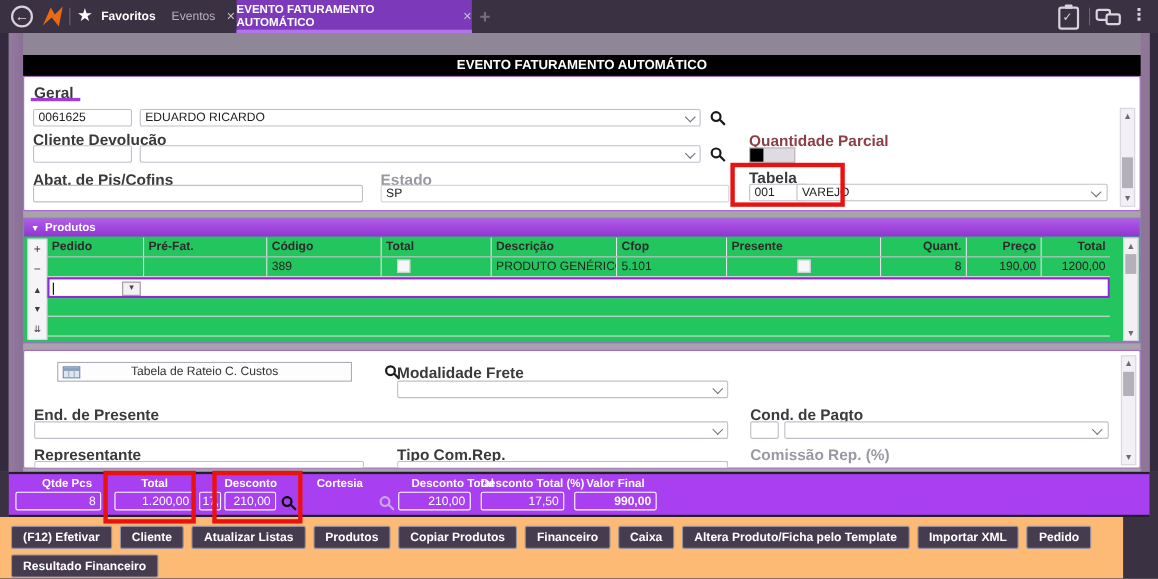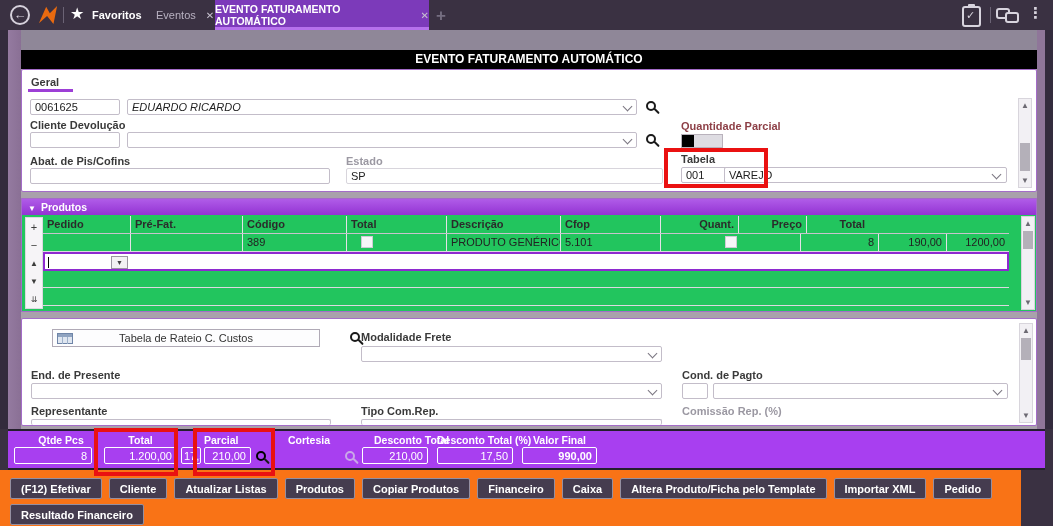--- a/index.html
+++ b/index.html
@@ -37,21 +37,21 @@
   .strip-left { position:absolute; left:8px; top:30px; width:13px; height:399px; background:linear-gradient(90deg,#947aa0,#8a7095); }
   .strip-right { position:absolute; left:1037px; top:30px; width:8px; height:399px; background:#8f7699; }
   .band-top { position:absolute; left:8px; top:30px; width:1037px; height:20px; background:#8f8798; }
 
   .title-bar { position:absolute; left:21px; top:50px; width:1016px; height:19px; background:#000000; color:#ffffff; font-size:12px; font-weight:bold; text-align:center; line-height:19px; }
 
   .panel { position:absolute; left:21px; width:1016px; background:#ffffff; border:1px solid #a46cc8; border-radius:2px; }
   .p-geral { top:69px; height:123px; }
   .p-lower { top:318px; height:108px; }
 
-  .lbl { position:absolute; font-size:11px; font-weight:600; color:#3a3a3a; white-space:nowrap; }
+  .lbl { position:absolute; font-size:14px; font-weight:600; color:#3a3a3a; white-space:nowrap; }
   .lbl-gray { color:#9b98a2; font-weight:600; }
   .lbl-red { color:#8d3f46; }
   .field { position:absolute; height:16px; border:1px solid #c3bdc9; border-radius:2px; background:#ffffff; font-size:11px; color:#222; padding:1px 4px; white-space:nowrap; overflow:hidden; }
   .chev { position:absolute; width:7px; height:7px; border-right:1.6px solid #7a7580; border-bottom:1.6px solid #7a7580; transform:rotate(45deg); }
   .mag { position:absolute; width:10px; height:10px; border:2px solid #1a1a1a; border-radius:50%; }
   .mag::after { content:""; position:absolute; width:7px; height:2.4px; background:#1a1a1a; transform:rotate(45deg); right:-6px; bottom:-3px; border-radius:1px; }
   .mag.light { border-color:#c9a7e8; }
   .mag.light::after { background:#c9a7e8; }
   .geral-underline { position:absolute; left:28px; top:89px; width:45px; height:3px; background:#9d3fd6; }
 
@@ -87,21 +87,21 @@
   .rateio-icon { position:absolute; left:4px; top:3px; width:16px; height:11px; border:1px solid #6f85a8; background:linear-gradient(180deg,#8fa3c0 0 3px,#dfe6f0 3px); }
   .rateio-icon::after{ content:""; position:absolute; left:4px; top:3px; width:1px; height:7px; background:#9db0ca; box-shadow:5px 0 0 #9db0ca; }
 
   
   .summary { position:absolute; left:8px; top:429px; width:1037px; height:41px; background:#a83ff0; border-top:2px solid #241f2d; border-bottom:2px solid #241f2d; }
   .s-lbl { position:absolute; top:3px; color:#ffffff; font-size:10.5px; font-weight:600; text-align:center; white-space:nowrap; }
   .s-field { position:absolute; top:16px; height:17px; border:1px solid #ffffff; border-radius:2px; color:#ffffff; font-size:11px; text-align:right; padding:2px 4px; white-space:nowrap; overflow:hidden; background:#a83ff0; }
   .s-bold { font-weight:bold; }
 
   
-  .bottombar { position:absolute; left:0; top:470px; width:1021px; height:56px; background:#f97316; }
+  .bottombar { position:absolute; left:0; top:470px; width:1021px; height:56px; background:#fdba74; }
   .btnrow { position:absolute; left:10px; display:flex; gap:7px; }
   .abtn { height:21px; border:1px solid #958fa0; border-radius:2px; background:#453c4f; color:#ffffff; font-size:11px; font-weight:bold; padding:3px 10px; white-space:nowrap; }
 
   
   .redbox { position:absolute; border:4px solid #ea1111; z-index:50; pointer-events:none; }
 </style>
 </head>
 <body>
 
 <div id="app">
@@ -146,21 +146,21 @@
   <div class="strip-right"></div>
 
   <div class="title-bar">EVENTO FATURAMENTO AUTOMÁTICO</div>
 
   <div class="panel p-geral">
     <div class="lbl" style="left:9px; top:6px;">Geral</div>
   </div>
   <div class="geral-underline"></div>
 
   <div class="field" style="left:30px; top:99px; width:90px;">0061625</div>
-  <div class="field" style="left:127px; top:99px; width:510px;font-style:italic;">EDUARDO RICARDO</div>
+  <div class="field" style="left:127px; top:99px; width:510px;">EDUARDO RICARDO</div>
   <div class="chev" style="left:624px; top:103px;"></div>
   <div class="mag" style="left:646px; top:101px;"></div>
 
   <div class="lbl" style="left:30px; top:119px;">Cliente Devolução</div>
   <div class="field" style="left:30px; top:132px; width:90px;"></div>
   <div class="field" style="left:127px; top:132px; width:510px;"></div>
   <div class="chev" style="left:624px; top:136px;"></div>
   <div class="mag" style="left:646px; top:134px;"></div>
 
   <div class="lbl lbl-red" style="left:681px; top:120px;">Quantidade Parcial</div>
@@ -197,20 +197,21 @@
     </div>
 
     <div class="grid">
       <div class="grow hdr">
         <div class="gcell c1">Pedido</div>
         <div class="gcell c2">Pré-Fat.</div>
         <div class="gcell c3">Código</div>
         <div class="gcell c4">Total</div>
         <div class="gcell c5">Descrição</div>
         <div class="gcell c6">Cfop</div>
+        <div class="gcell c7">Presente</div>
         <div class="gcell c8">Quant.</div>
         <div class="gcell c9">Preço</div>
         <div class="gcell c10">Total</div>
       </div>
       <div class="grow">
         <div class="gcell c1"></div>
         <div class="gcell c2"></div>
         <div class="gcell c3">389</div>
         <div class="gcell c4">
             <div class="cbx l"></div>
@@ -276,21 +277,21 @@
 
   <div class="summary">
     <div class="s-lbl" style="left:14px; width:78px;">Qtde Pcs</div>
     <div class="s-field" style="left:6px; width:78px;">8</div>
 
     <div class="s-lbl" style="left:96px; width:73px;">Total</div>
     <div class="s-field" style="left:96px; width:73px;">1.200,00</div>
 
     <div class="s-field" style="left:173px; width:20px; padding:2px 2px; text-align:left;">17,5</div>
 
-    <div class="s-lbl" style="left:196px; width:50px; text-align:left;">Parcial</div>
+    <div class="s-lbl" style="left:196px; width:50px; text-align:left;">Desconto</div>
     <div class="s-field" style="left:196px; width:47px;">210,00</div>
     <div class="mag" style="left:248px; top:20px; border-color:#000;"></div>
 
     <div class="s-lbl" style="left:270px; width:62px;">Cortesia</div>
     <div class="s-field" style="left:270px; width:62px;margin-top:40px;">0,00</div>
     <div class="mag light" style="left:337px; top:20px;"></div>
 
     <div class="s-lbl" style="left:354px; width:66px;padding-left:12px;">Desconto Total</div>
     <div class="s-field" style="left:354px; width:66px;">210,00</div>
 

